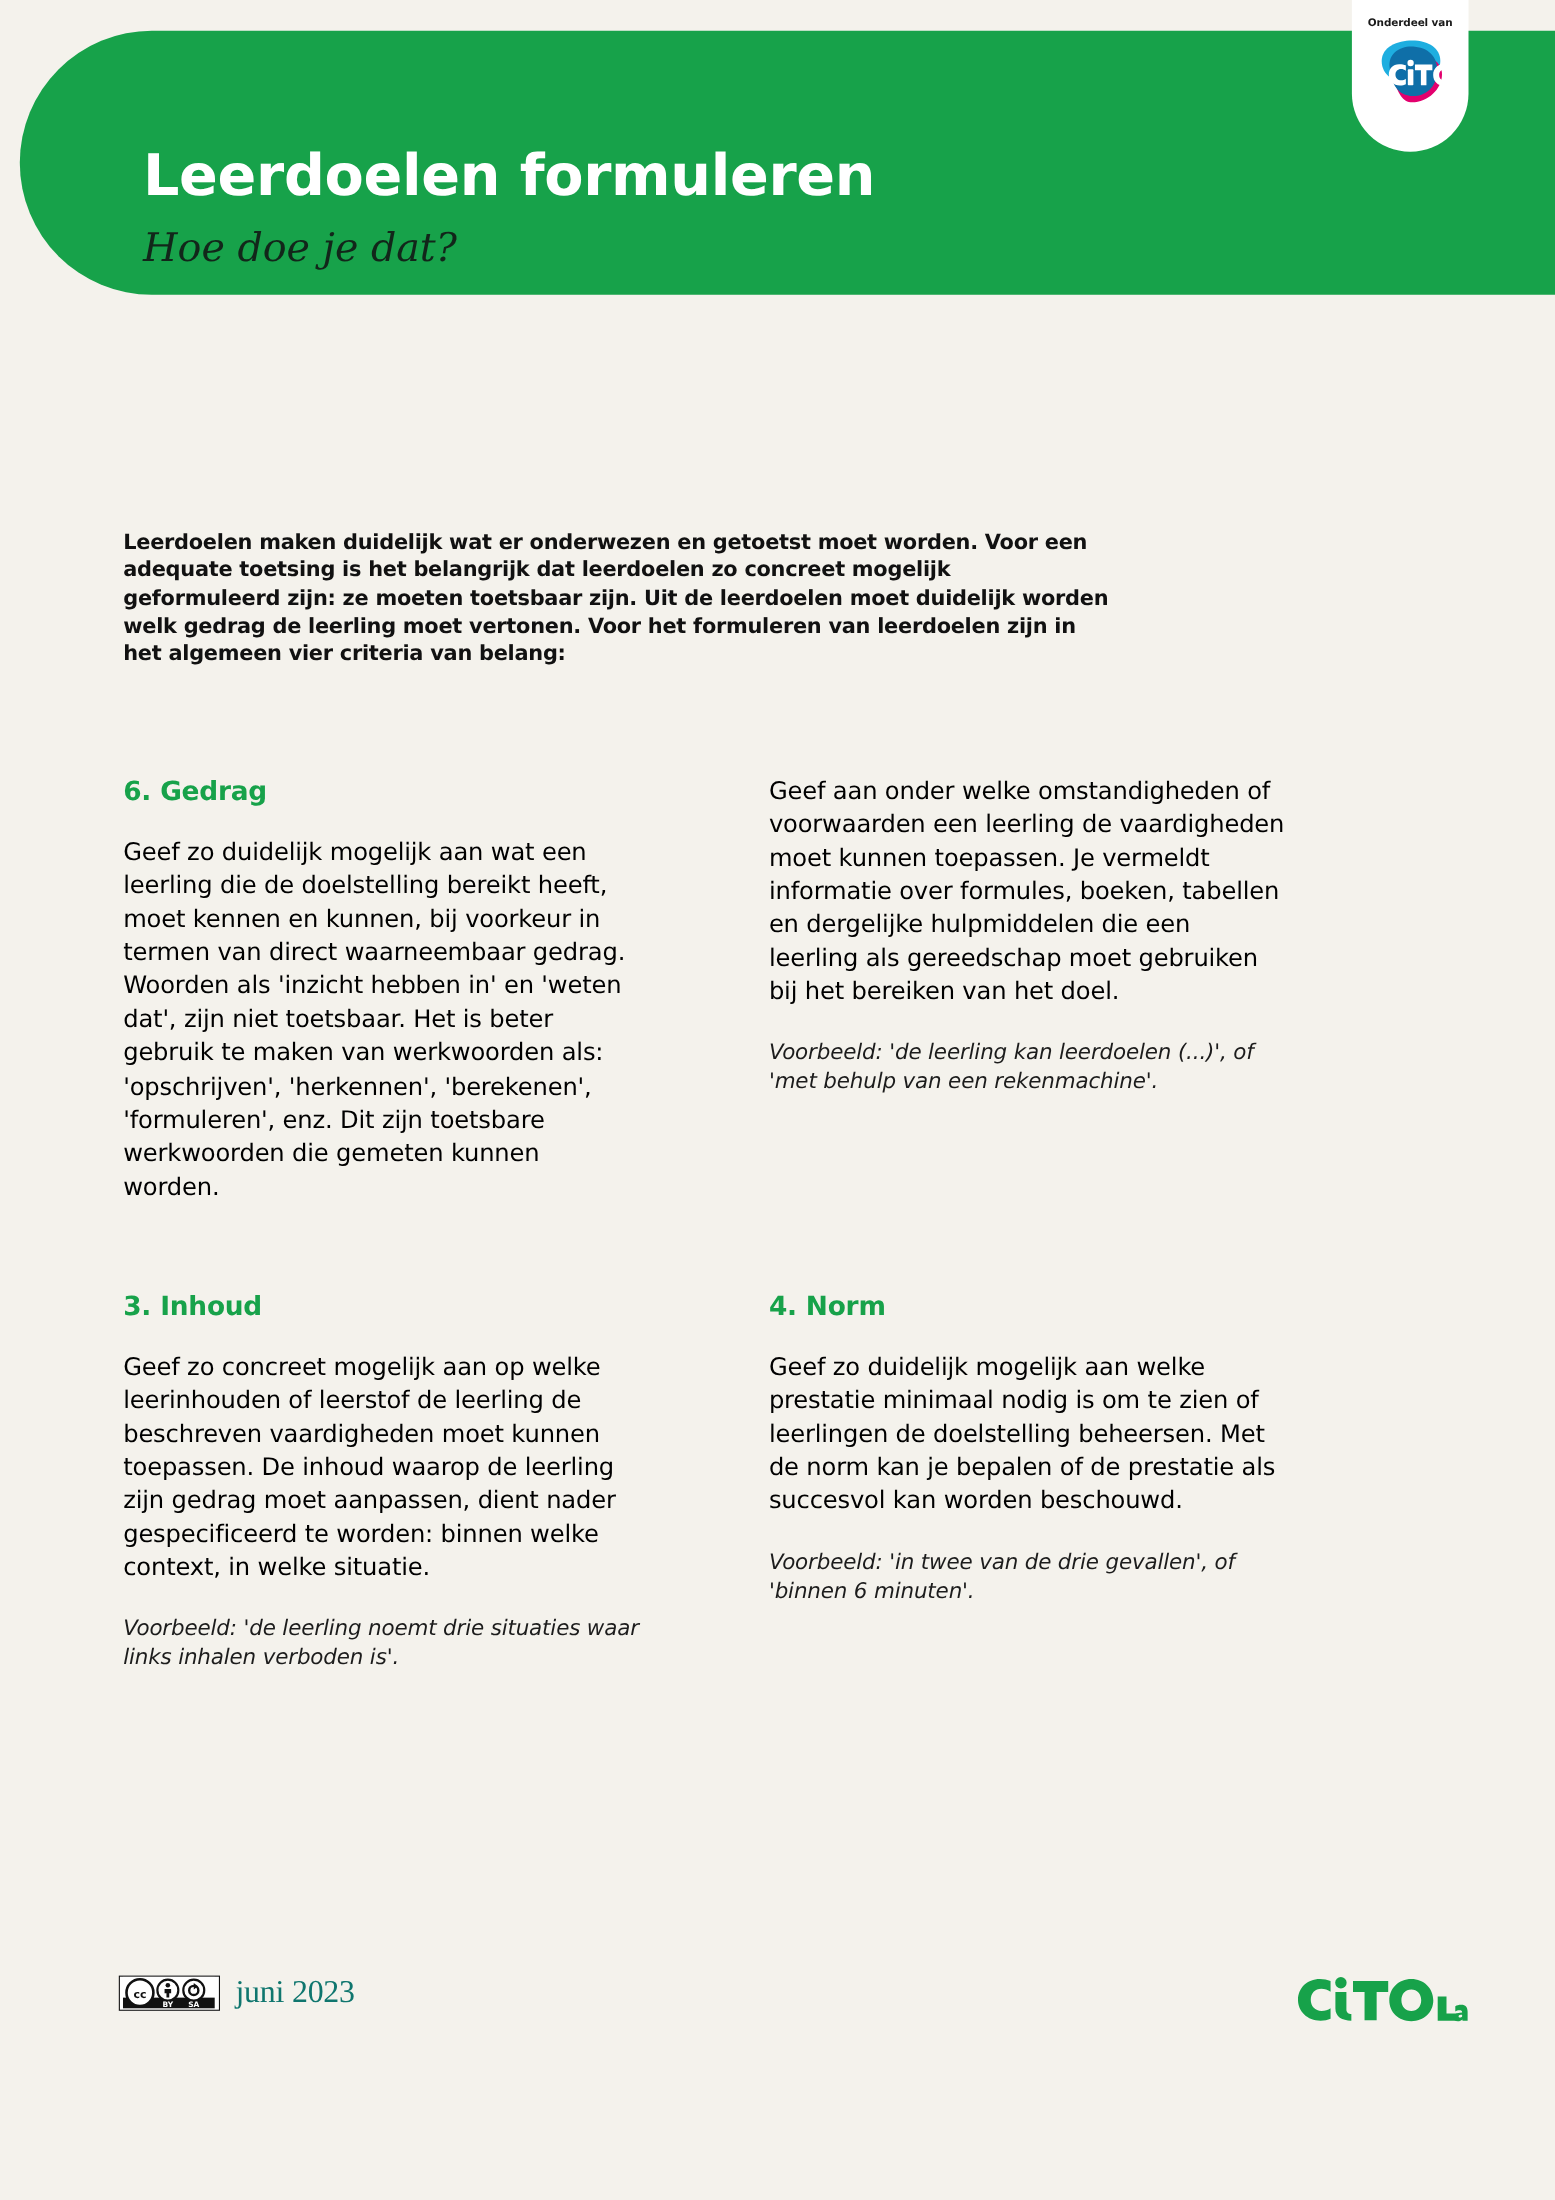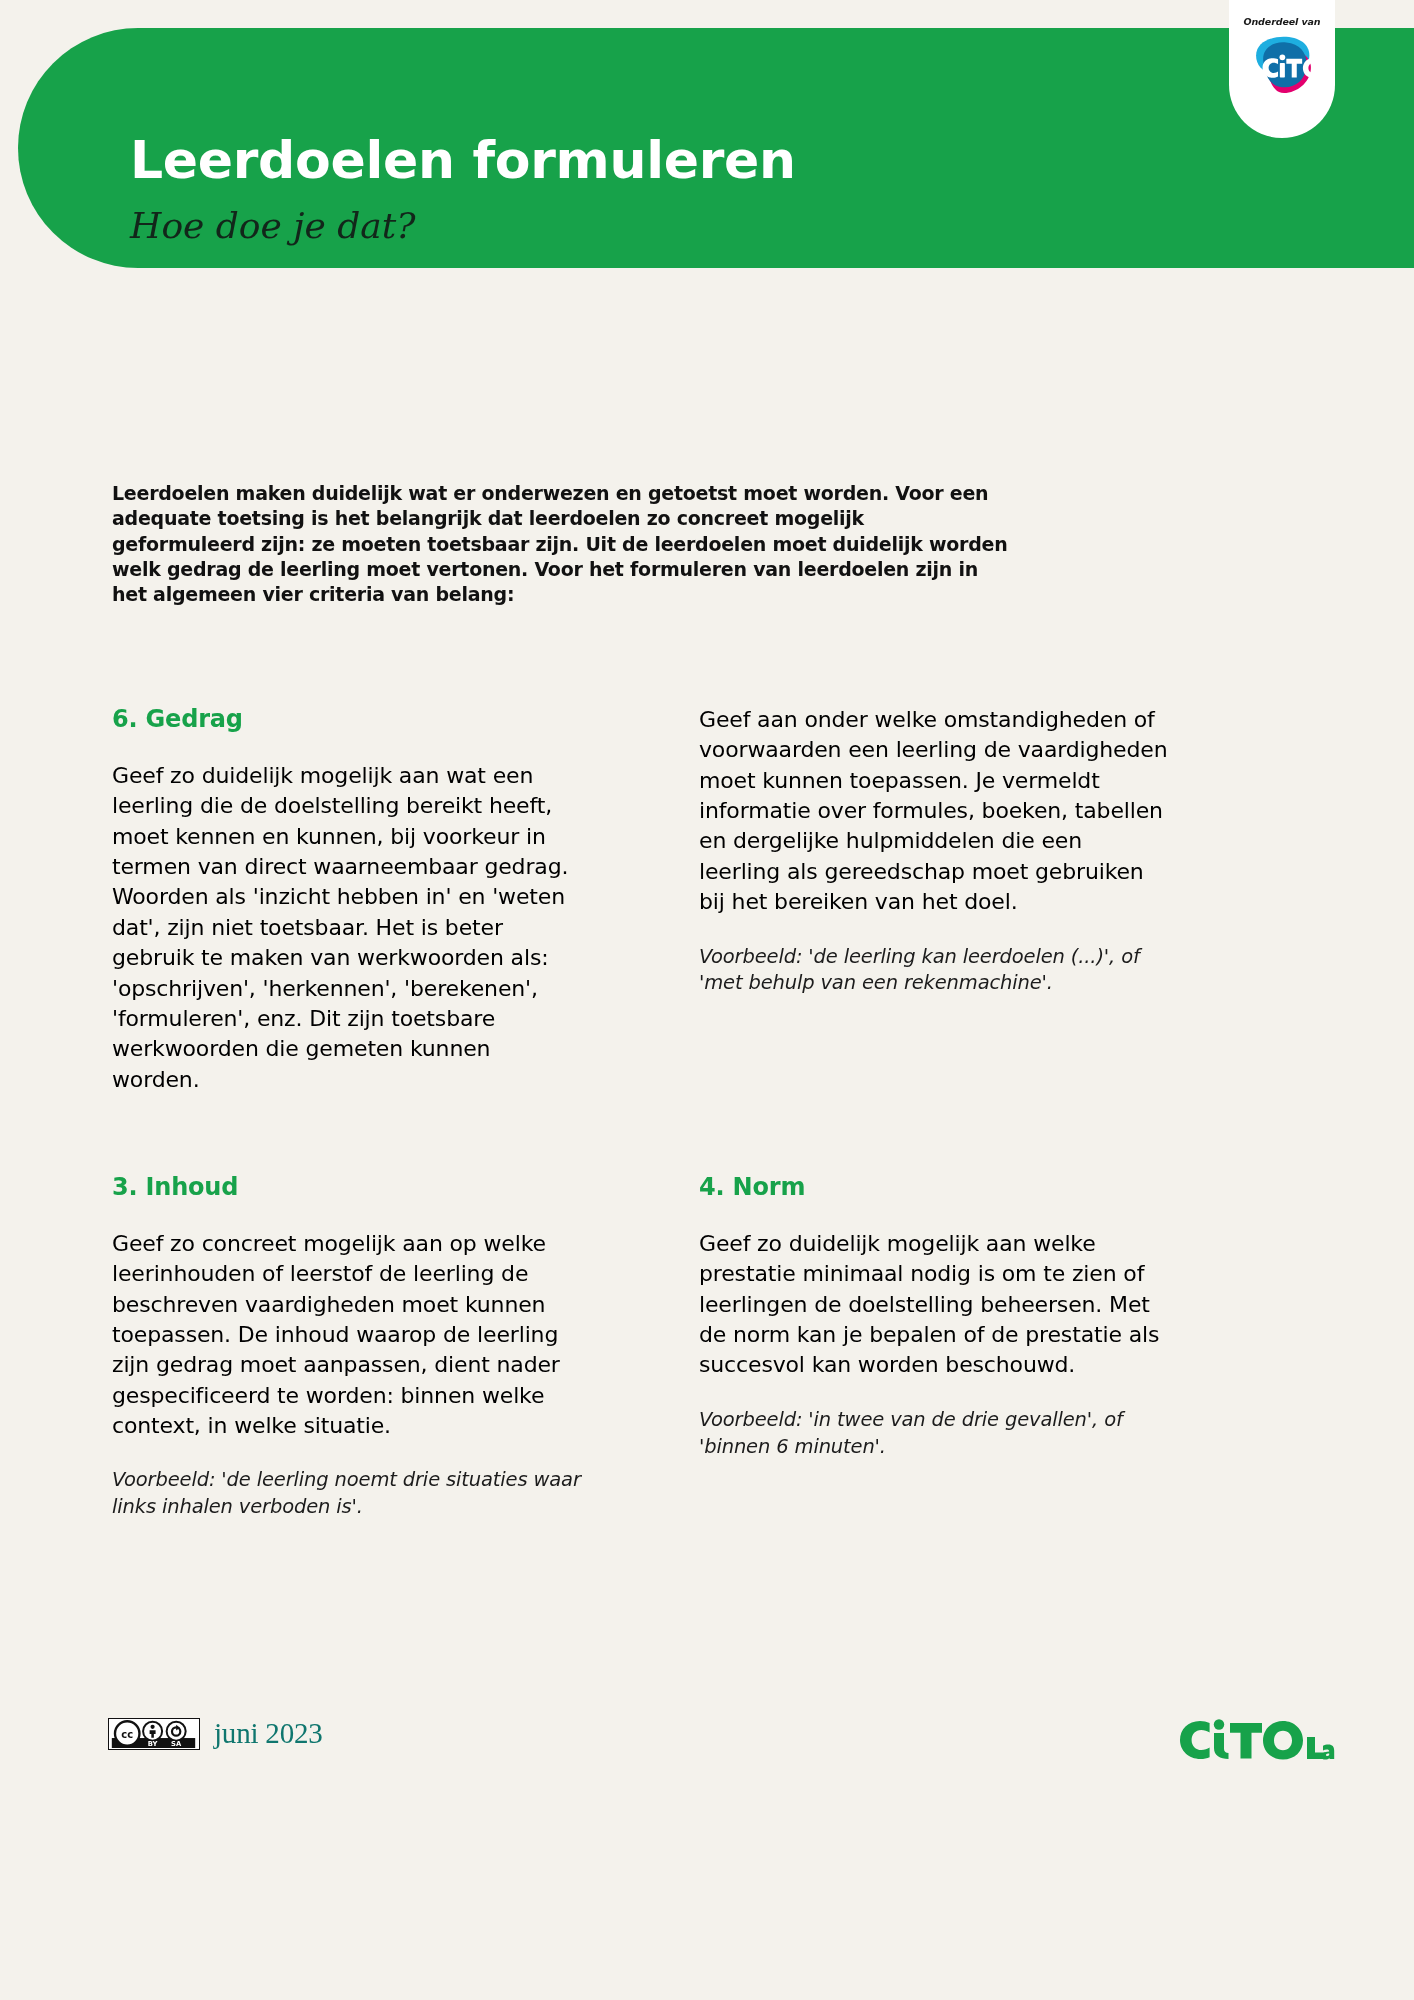--- a/index.html
+++ b/index.html
@@ -68,21 +68,20 @@
     align-items: center;
   }
   .cito-badge-text {
     margin-top: 38px;
     font-family: "DejaVu Sans", sans-serif;
     font-size: 9.5px;
     font-weight: 600;
     color: #1a1a1a;
     letter-spacing: -0.1px;
     white-space: nowrap;
-    font-style: italic;
   }
   .cito-badge-logo {
     margin-top: 4px;
     width: 72px;
     height: 72px;
   }
 
   
   .intro {
     position: absolute;
@@ -140,21 +139,21 @@
     line-height: 1.38;
     color: #1c1c1c;
     margin: 26px 0 0 0;
     letter-spacing: -0.15px;
   }
 
   
   .footer {
     position: absolute;
     left: 0;
-    top: 1717px;
+    top: 1795px;
     width: 1414px;
     height: 70px;
   }
   .cc-block {
     position: absolute;
     left: 108px;
     top: 0;
     display: flex;
     align-items: center;
   }

